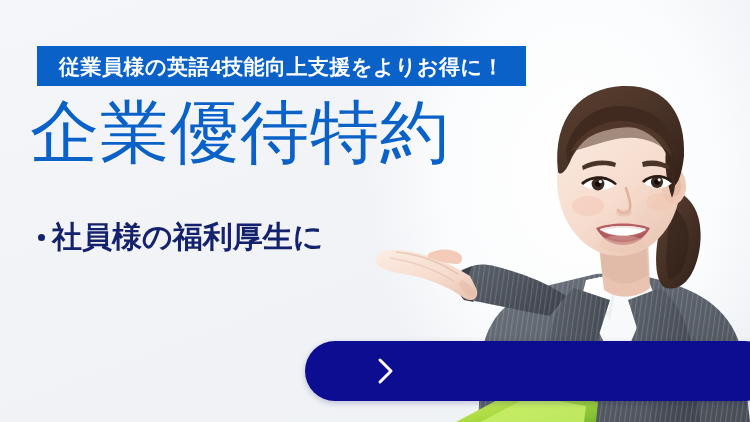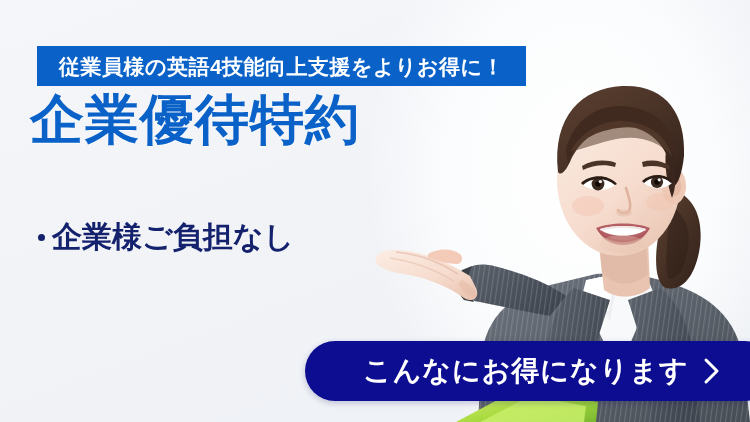--- a/index.html
+++ b/index.html
@@ -49,24 +49,24 @@
     font-weight: 700;
     letter-spacing: 0.5px;
     white-space: nowrap;
     line-height: 1;
   }
 
   
   .headline {
     position: absolute;
     left: 30px;
-    top: 92px;
+    top: 98px;
     color: #0a62c9;
-    font-size: 54px;
-    font-weight: 700;
+    font-size: 69px;
+    font-weight: 400;
     line-height: 1;
     letter-spacing: 1px;
     white-space: nowrap;
     text-shadow: 0 1px 0 rgba(255,255,255,0.6);
   }
 
   
   .bullets {
     position: absolute;
     left: 38px;
@@ -303,26 +303,25 @@
 
   <div class="ribbon">
     <span class="ribbon-text">従業員様の英語4技能向上支援をよりお得に！</span>
   </div>
 
   <div class="headline">企業優待特約</div>
 
   <ul class="bullets">
     <li class="bullet">
       <span class="bullet-dot"></span>
-      <span>企業様ご負担なし</span>
+      <span>社員様の福利厚生に</span>
     </li>
   </ul>
 
   <div class="cta" role="button" tabindex="0">
-    <span class="cta-text">こんなにお得になります</span>
     <span class="cta-chevron">
       <svg width="18" height="28" viewBox="0 0 18 28" xmlns="http://www.w3.org/2000/svg">
         <path d="M3 3 L14 14 L3 25" fill="none" stroke="#ffffff" stroke-width="3" stroke-linecap="round" stroke-linejoin="round"></path>
       </svg>
     </span>
   </div>
 
 </div>
 
 </body></html>

